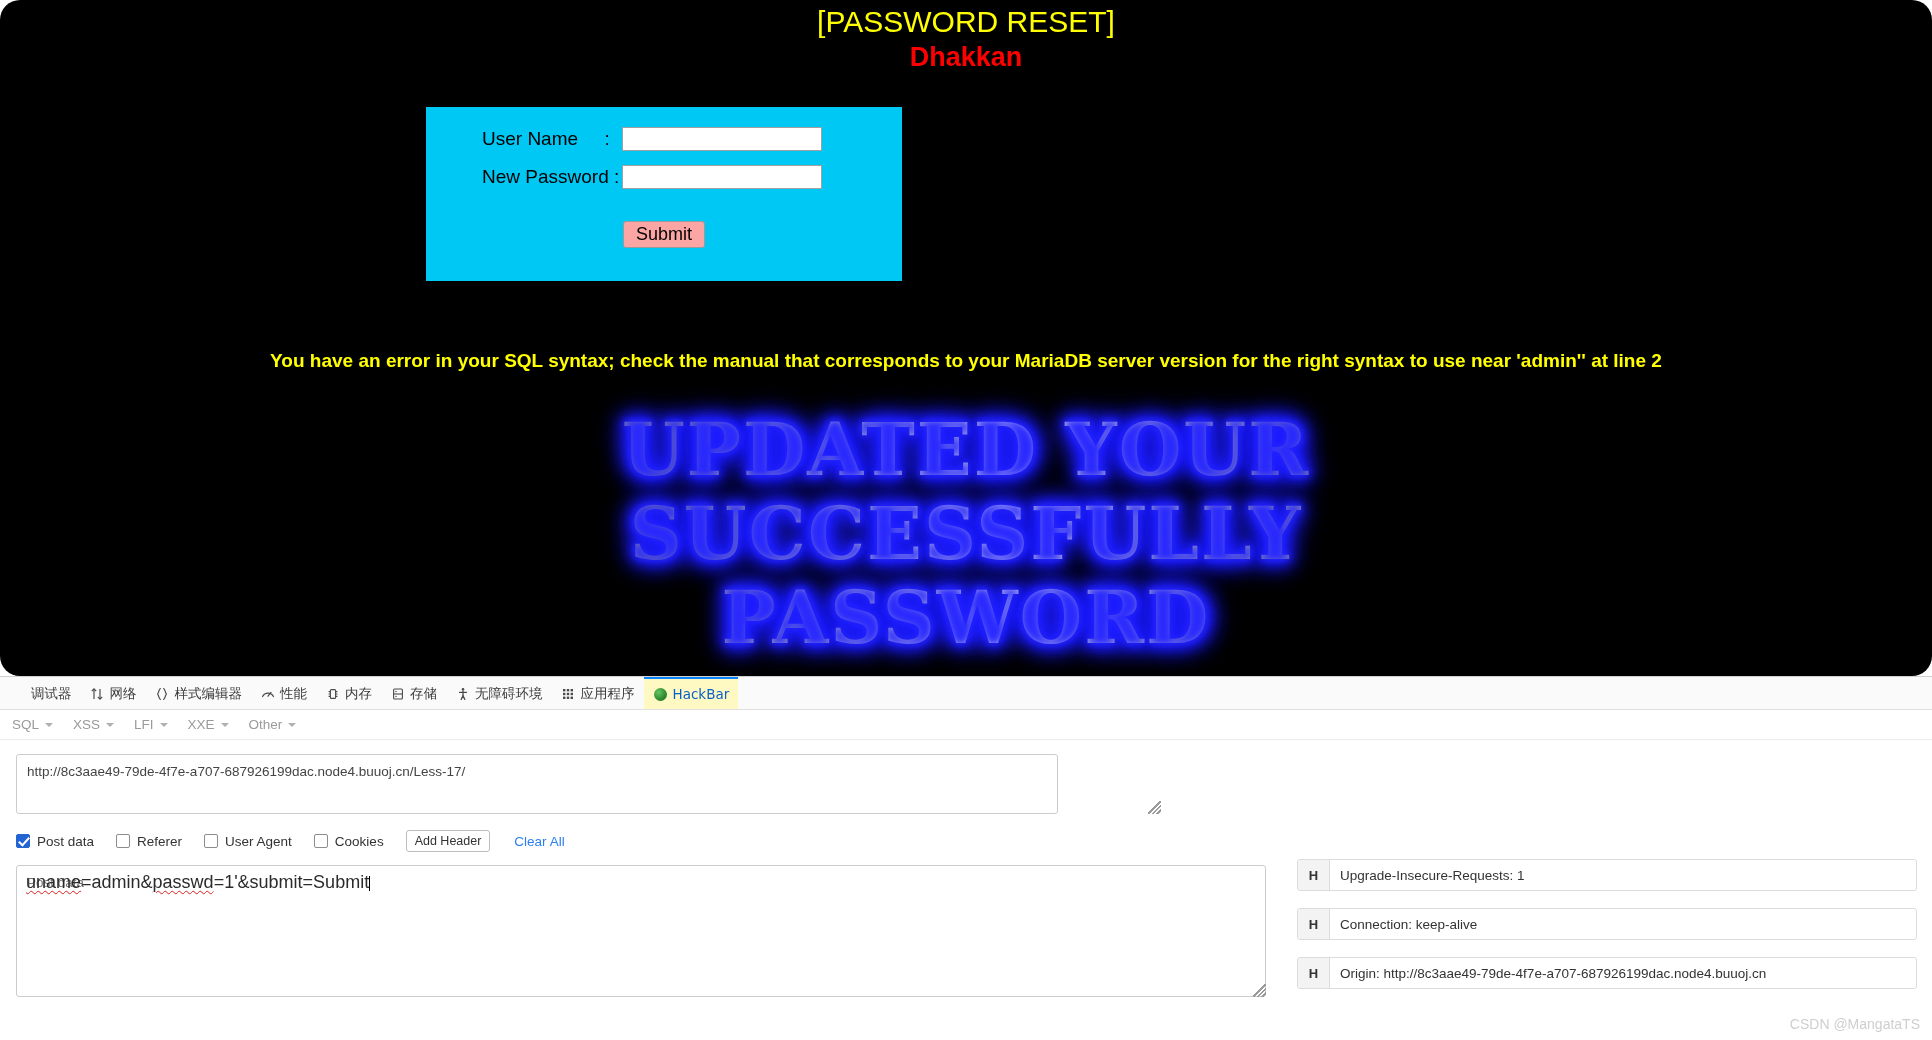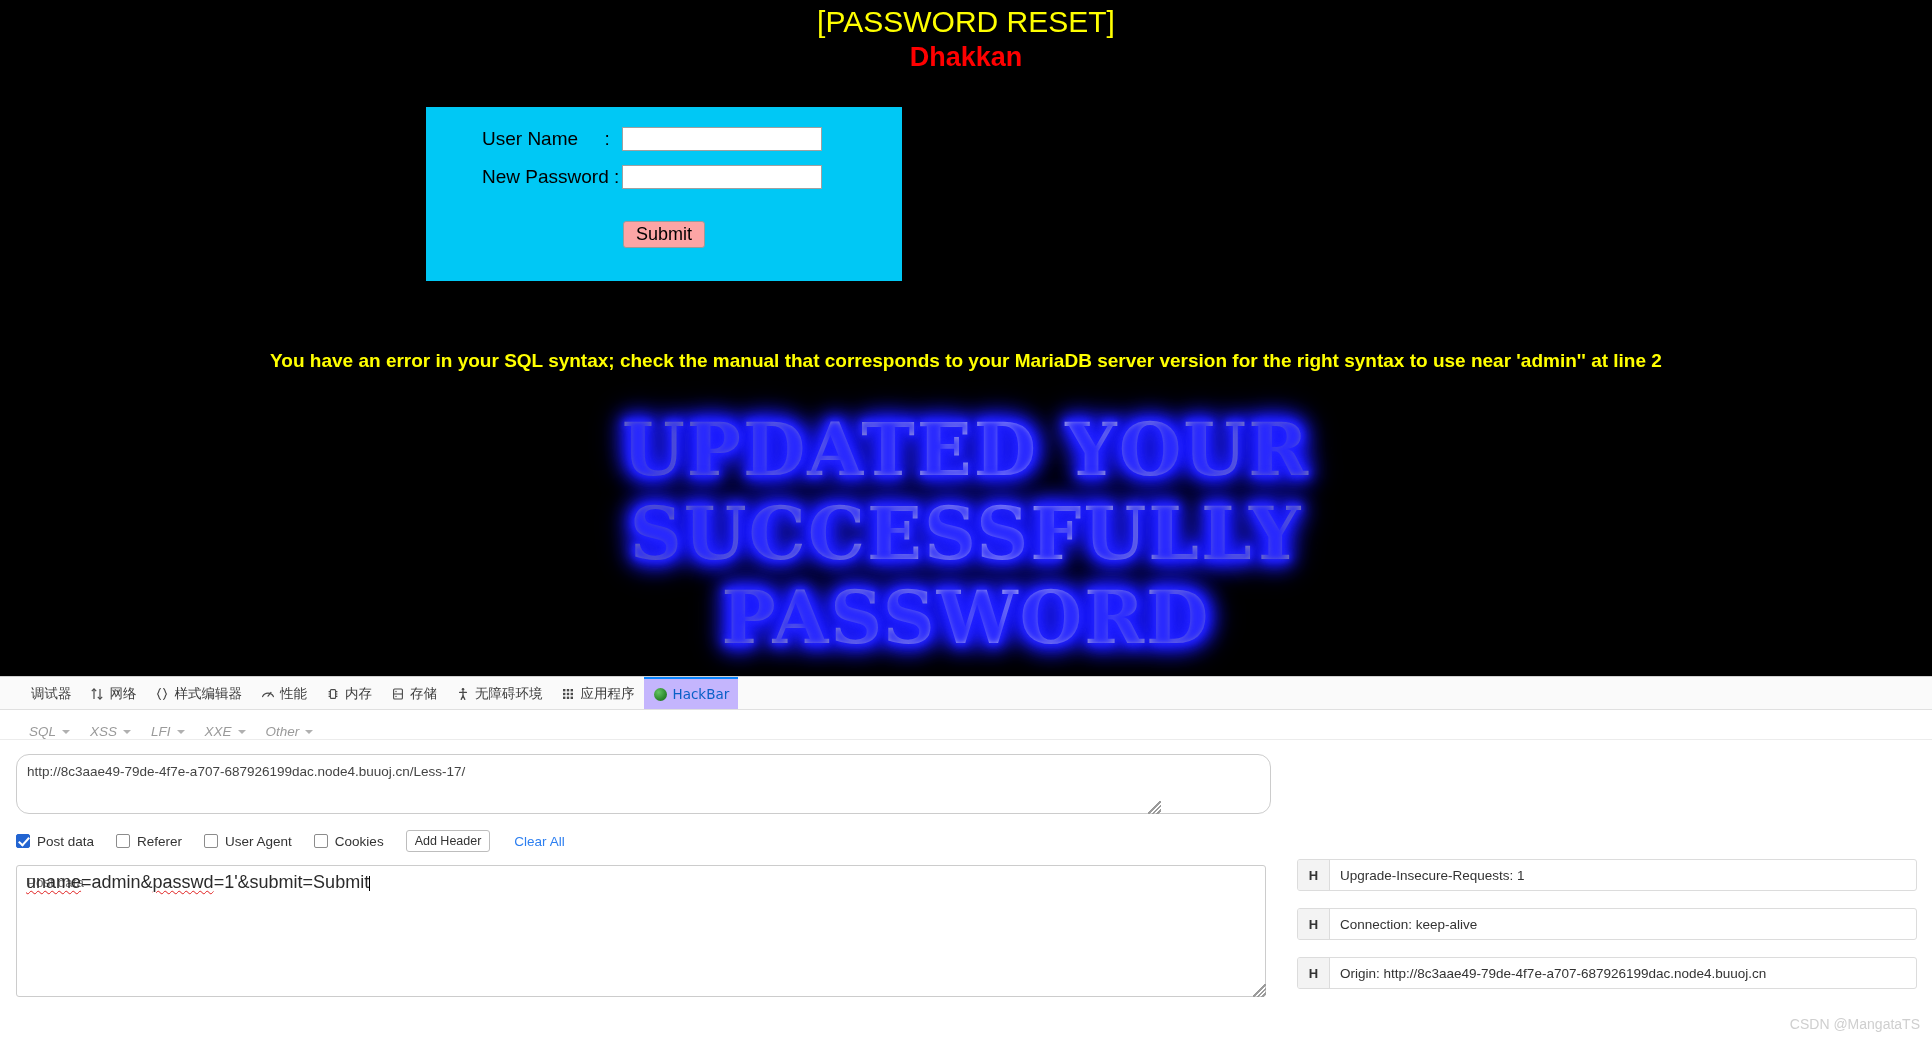--- a/index.html
+++ b/index.html
@@ -11,20 +11,21 @@
     background: #ffffff;
   }
 
   
   #page {
     position: absolute;
     left: 0; top: 0;
     width: 1932px; height: 676px;
     background: #000000;
     overflow: hidden;
+    border-radius: 20px;
   }
 
   .title-block {
     text-align: center;
     padding-top: 5px;
   }
   .title-main {
     font-family: "Liberation Sans", sans-serif;
     font-size: 30px;
     font-weight: 400;
@@ -154,47 +155,46 @@
     padding: 0 9px;
     font-size: 13.5px;
     color: #3c3c3c;
     cursor: pointer;
     border-top: 2px solid transparent;
     white-space: nowrap;
     font-family: "DejaVu Sans", "Liberation Sans", sans-serif;
   }
   .dt-tab.active {
     border-top: 2px solid #0a84ff;
-    background: #c4b5fd;
+    background: #fef9c3;
     color: #0a60c8;
   }
   .dt-tab .ic {
     display: inline-flex;
     align-items: center;
     justify-content: center;
     width: 15px; height: 15px;
     color: #4a4a4a;
   }
   .dt-tab .ic svg { display:block; }
   .dot-green {
     width: 13px; height: 13px;
     border-radius: 50%;
     background: radial-gradient(circle at 35% 32%, #63c463 0%, #2e8b2e 60%, #1d651d 100%);
     display:inline-block;
   }
 
   
   .hb-menu {
     display: flex;
-    align-items: flex-end;
+    align-items: center;
     height: 30px;
     border-bottom: 1px solid #ececec;
     background: #ffffff;
-    padding-left: 23px;
-    font-style: italic;
+    padding-left: 6px;
   }
   .hb-menu-item {
     font-size: 13.5px;
     color: #9a9a9a;
     padding: 0 14px 0 6px;
     position: relative;
     cursor: pointer;
     font-family: "Liberation Sans", sans-serif;
   }
   .hb-menu-item .caret {
@@ -203,23 +203,23 @@
     border-left: 4px solid transparent;
     border-right: 4px solid transparent;
     border-top: 4px solid #b0b0b0;
     vertical-align: middle;
   }
 
   
   .url-box {
     position: absolute;
     left: 16px; top: 77px;
-    width: 1255px; height: 60px;
+    width: 1042px; height: 60px;
     border: 1px solid #cccccc;
-    border-radius: 13px;
+    border-radius: 3px;
     background: #ffffff;
     font-size: 13.5px;
     color: #444444;
     padding: 8px 10px;
     resize: none;
     overflow: hidden;
     font-family: "Liberation Sans", sans-serif;
     line-height: 18px;
     outline: none;
   }

